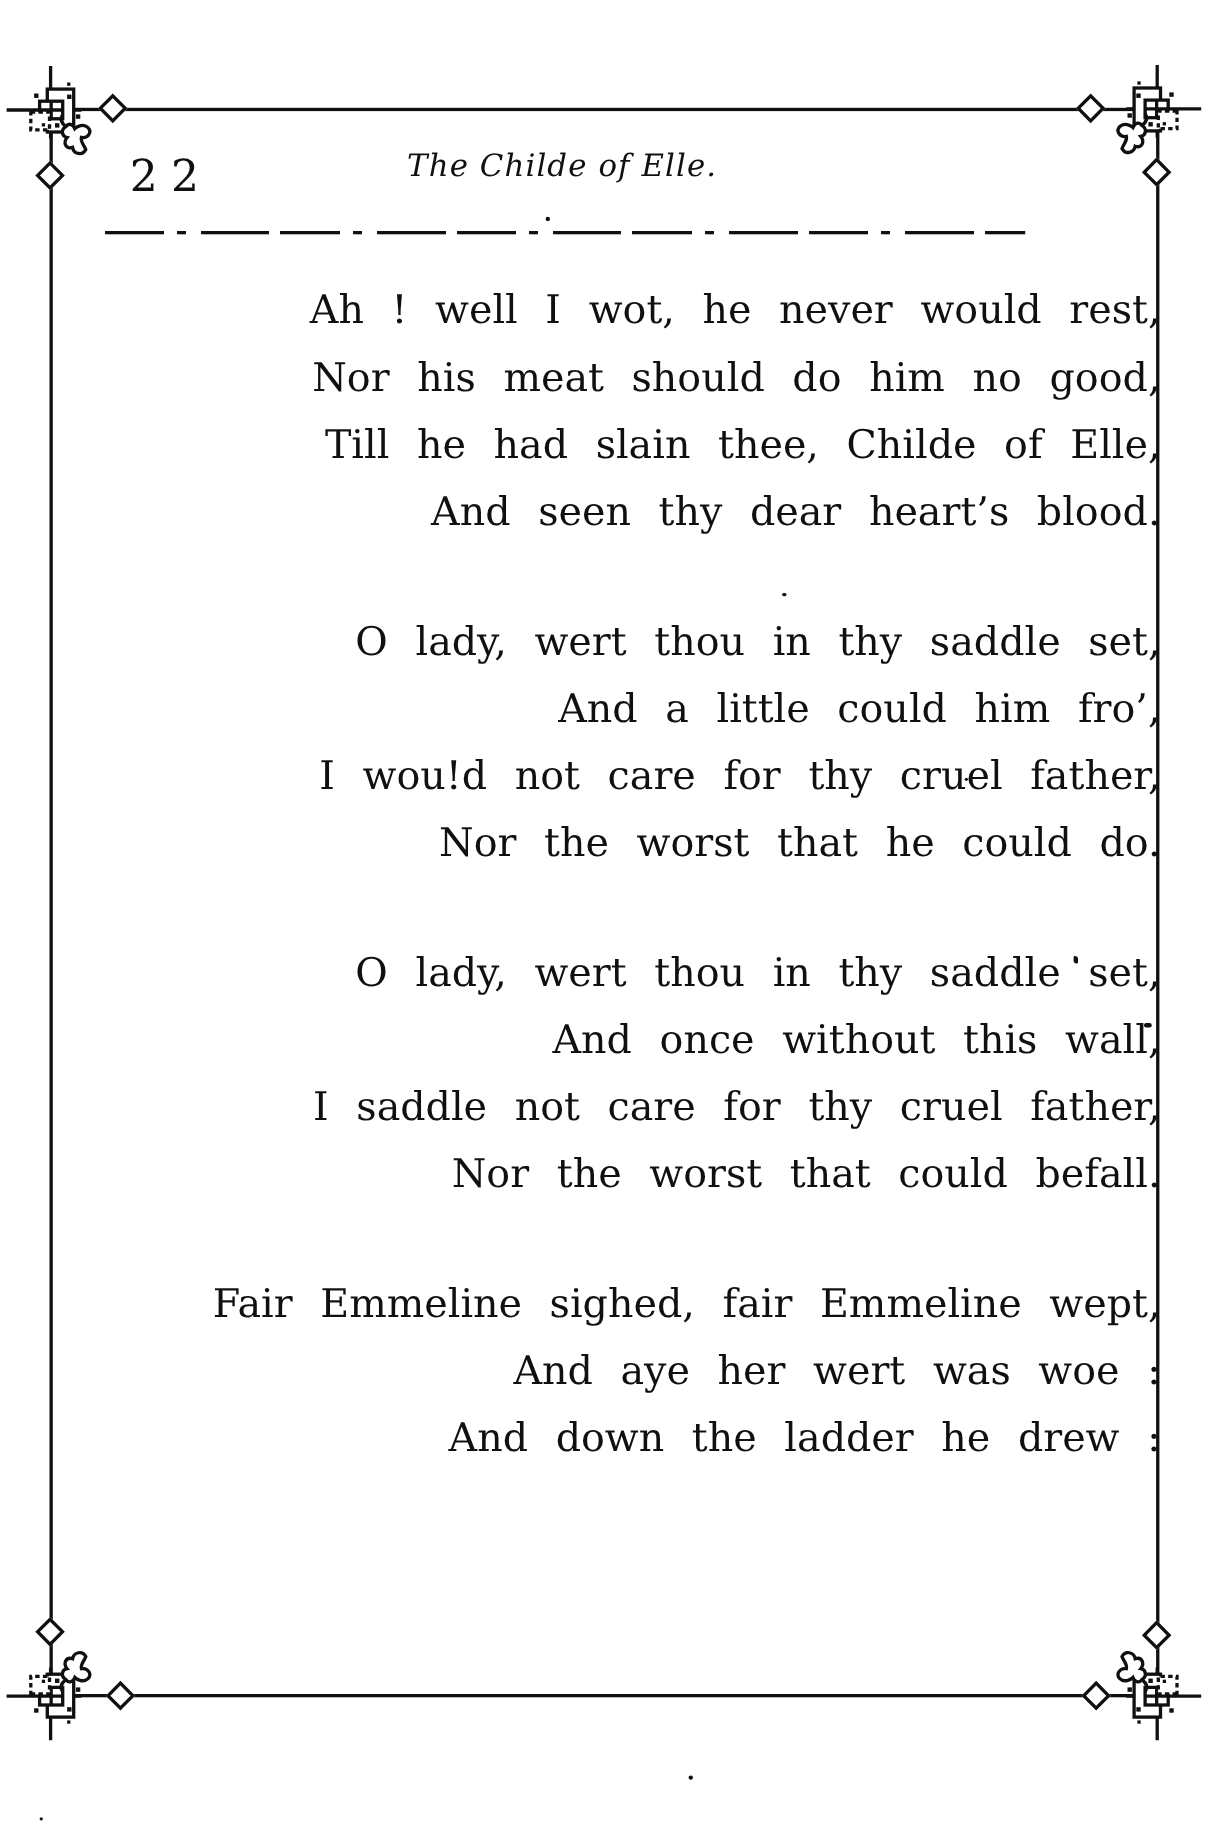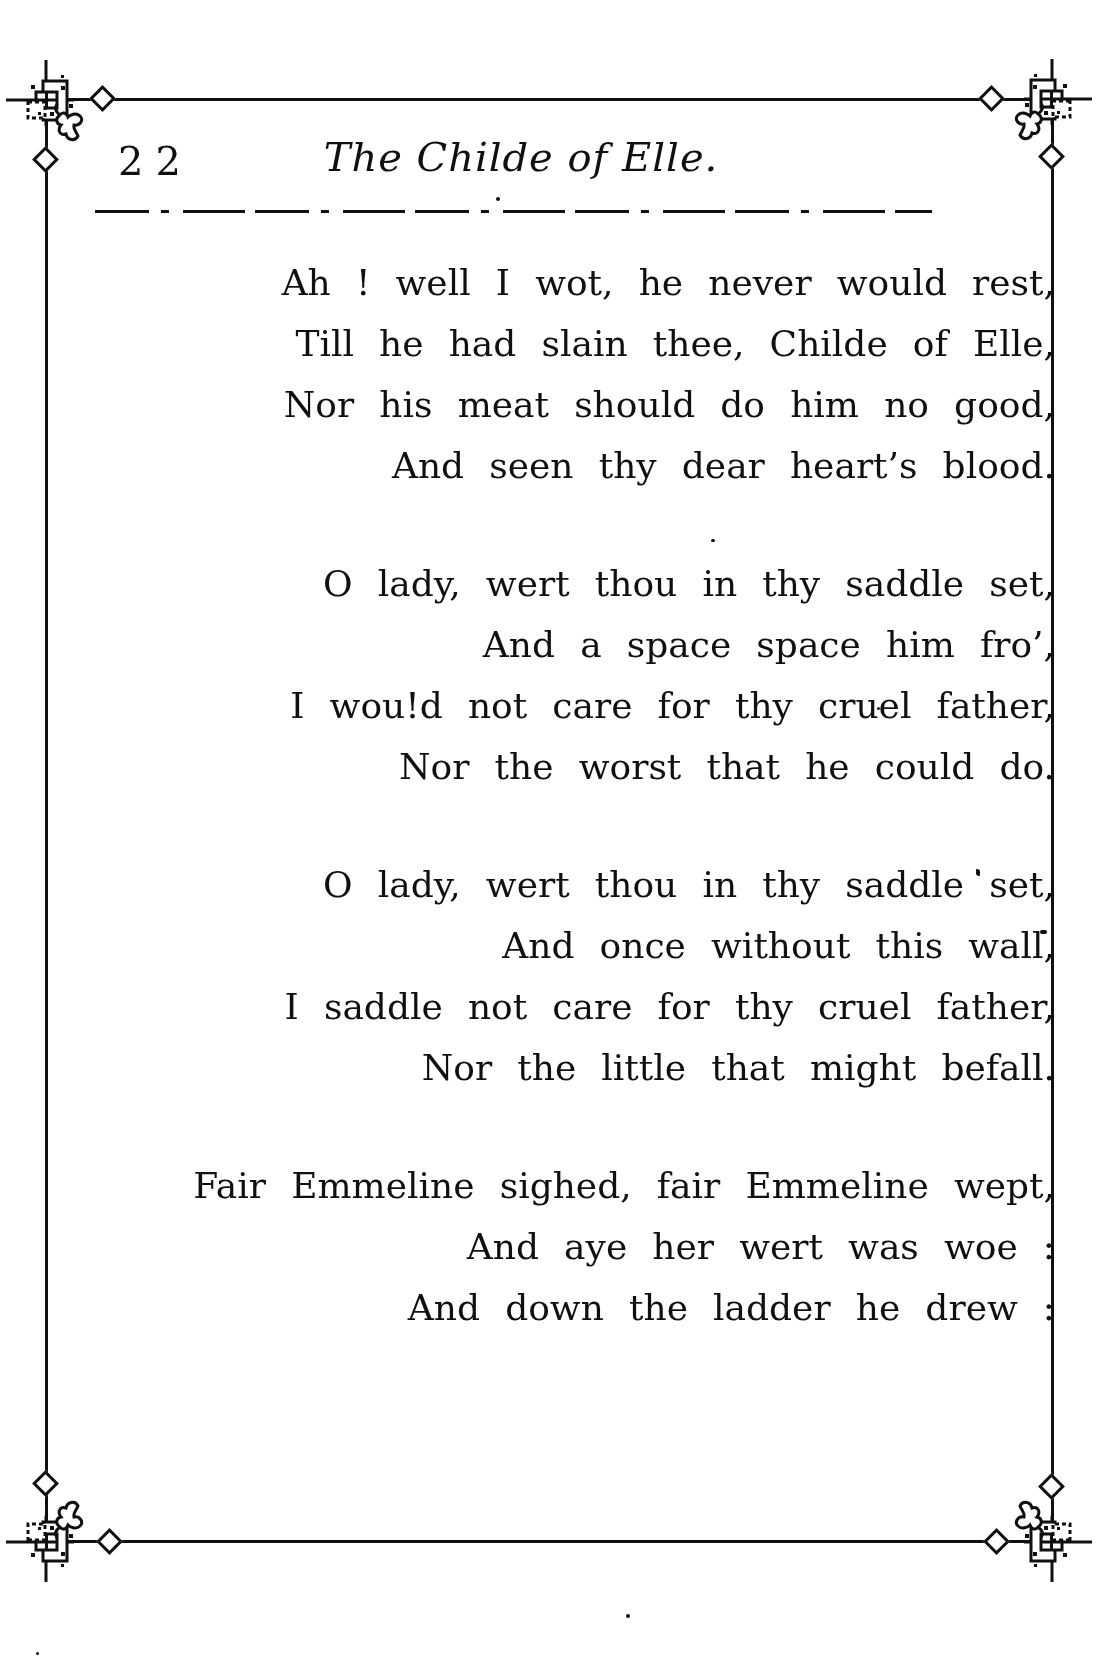--- a/index.html
+++ b/index.html
@@ -42,23 +42,23 @@
   .corner-tr { left: 998px; top: 53px;   transform: scaleX(-1); }
   .corner-bl { left: 0px;   top: 1488px; transform: scaleY(-1); }
   .corner-br { left: 998px; top: 1488px; transform: scale(-1,-1); }
 
   
   .page-number {
     position: absolute; left: 118px; top: 138px;
     font-size: 40px; letter-spacing: 0.30em; z-index: 2;
   }
   .page-title {
-    position: absolute; left: 46px; top: 134px; width: 950px;
+    position: absolute; left: 36px; top: 134px; width: 950px;
     text-align: center; font-style: italic;
-    font-size: 40px; letter-spacing: 1px; z-index: 2;
+    font-size: 28px; letter-spacing: 1px; z-index: 2;
   }
 
   
   .poem {
     position: absolute; left: 135px; top: 252px; width: 920px; z-index: 2;
     font-size: 36px; word-spacing: 0.38em; white-space: nowrap;
   }
   .stanza { margin: 0 0 57px 0; }
   .line { line-height: 61px; text-align: right; }
   .line.indent { padding-left: 46px; }
@@ -179,35 +179,35 @@
 <div class="diamond" style="left:987px; top:1532px;"></div>
 <div class="diamond" style="left:36px;  top:1474px;"></div>
 <div class="diamond" style="left:1042px;top:1477px;"></div>
 
 <div class="page-number">22</div>
 <div class="page-title">The Childe of Elle.</div>
 
 <div class="poem">
   <div class="stanza">
     <div class="line">Ah ! well I wot, he never would rest,</div>
+    <div class="line indent">Nor his meat should do him no good,</div>
     <div class="line">Till he had slain thee, Childe of Elle,</div>
-    <div class="line indent">Nor his meat should do him no good,</div>
     <div class="line indent">And seen thy dear heart’s blood.</div>
   </div>
   <div class="stanza">
     <div class="line">O lady, wert thou in thy saddle set,</div>
-    <div class="line indent">And a space space him fro’,</div>
+    <div class="line indent">And a little could him fro’,</div>
     <div class="line">I wou!d not care for thy cruel father,</div>
     <div class="line indent">Nor the worst that he could do.</div>
   </div>
   <div class="stanza">
     <div class="line">O lady, wert thou in thy saddle set,</div>
     <div class="line indent">And once without this wall,</div>
     <div class="line">I saddle not care for thy cruel father,</div>
-    <div class="line indent">Nor the little that might befall.</div>
+    <div class="line indent">Nor the worst that could befall.</div>
   </div>
   <div class="stanza">
     <div class="line">Fair Emmeline sighed, fair Emmeline wept,</div>
     <div class="line indent">And aye her wert was woe :</div>
     <div class="line indent">And down the ladder he drew :</div>
   </div>
 </div>
 
 <div class="speck speck-a"></div>
 <div class="speck speck-b"></div>

